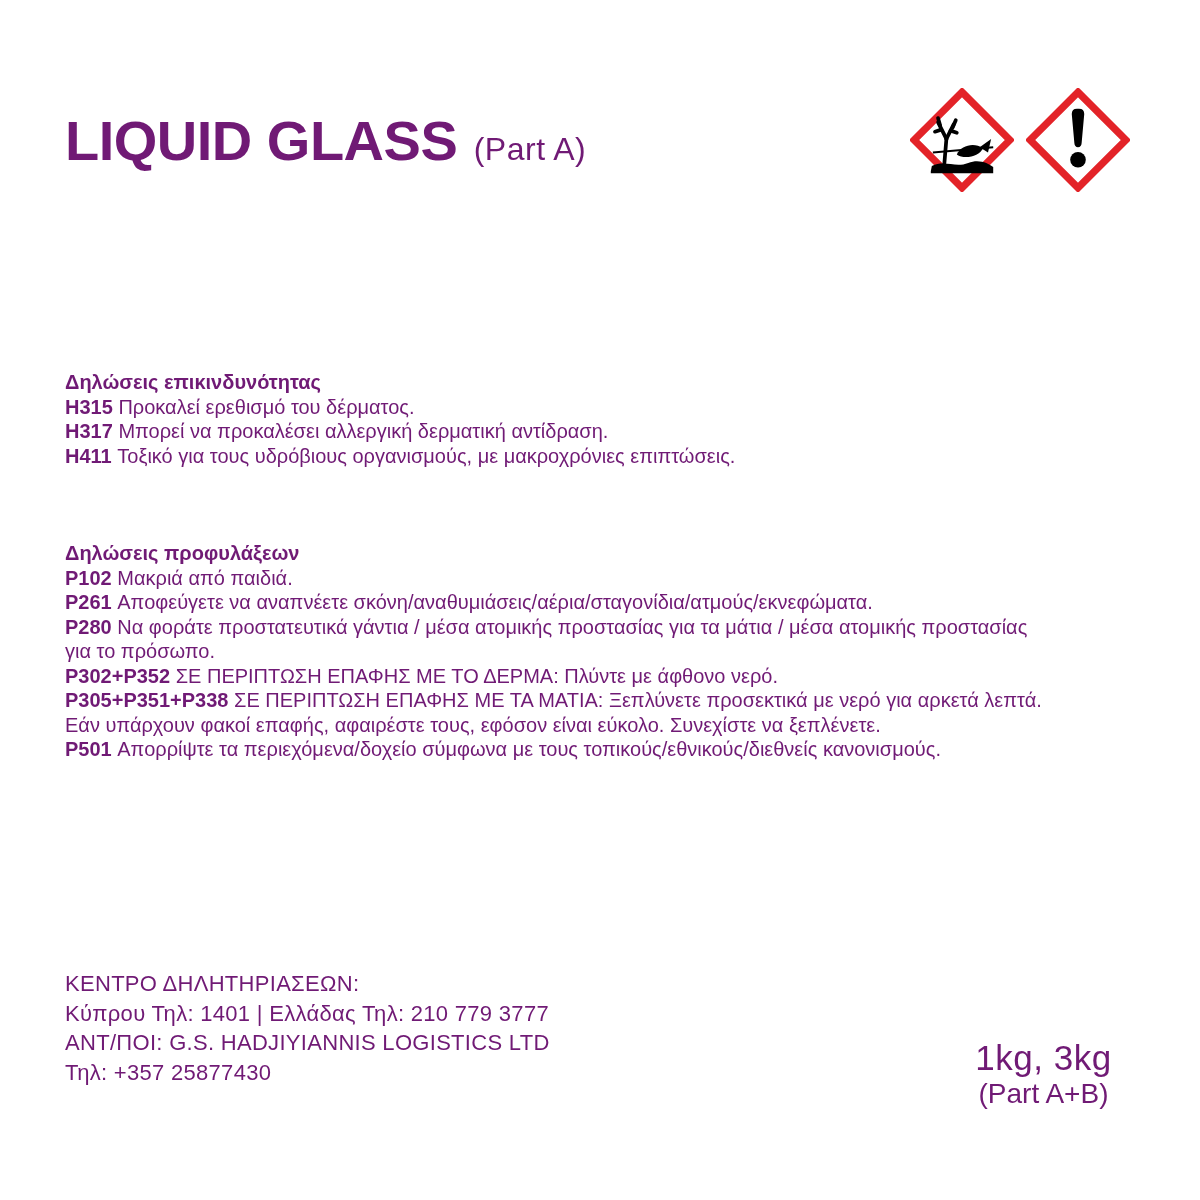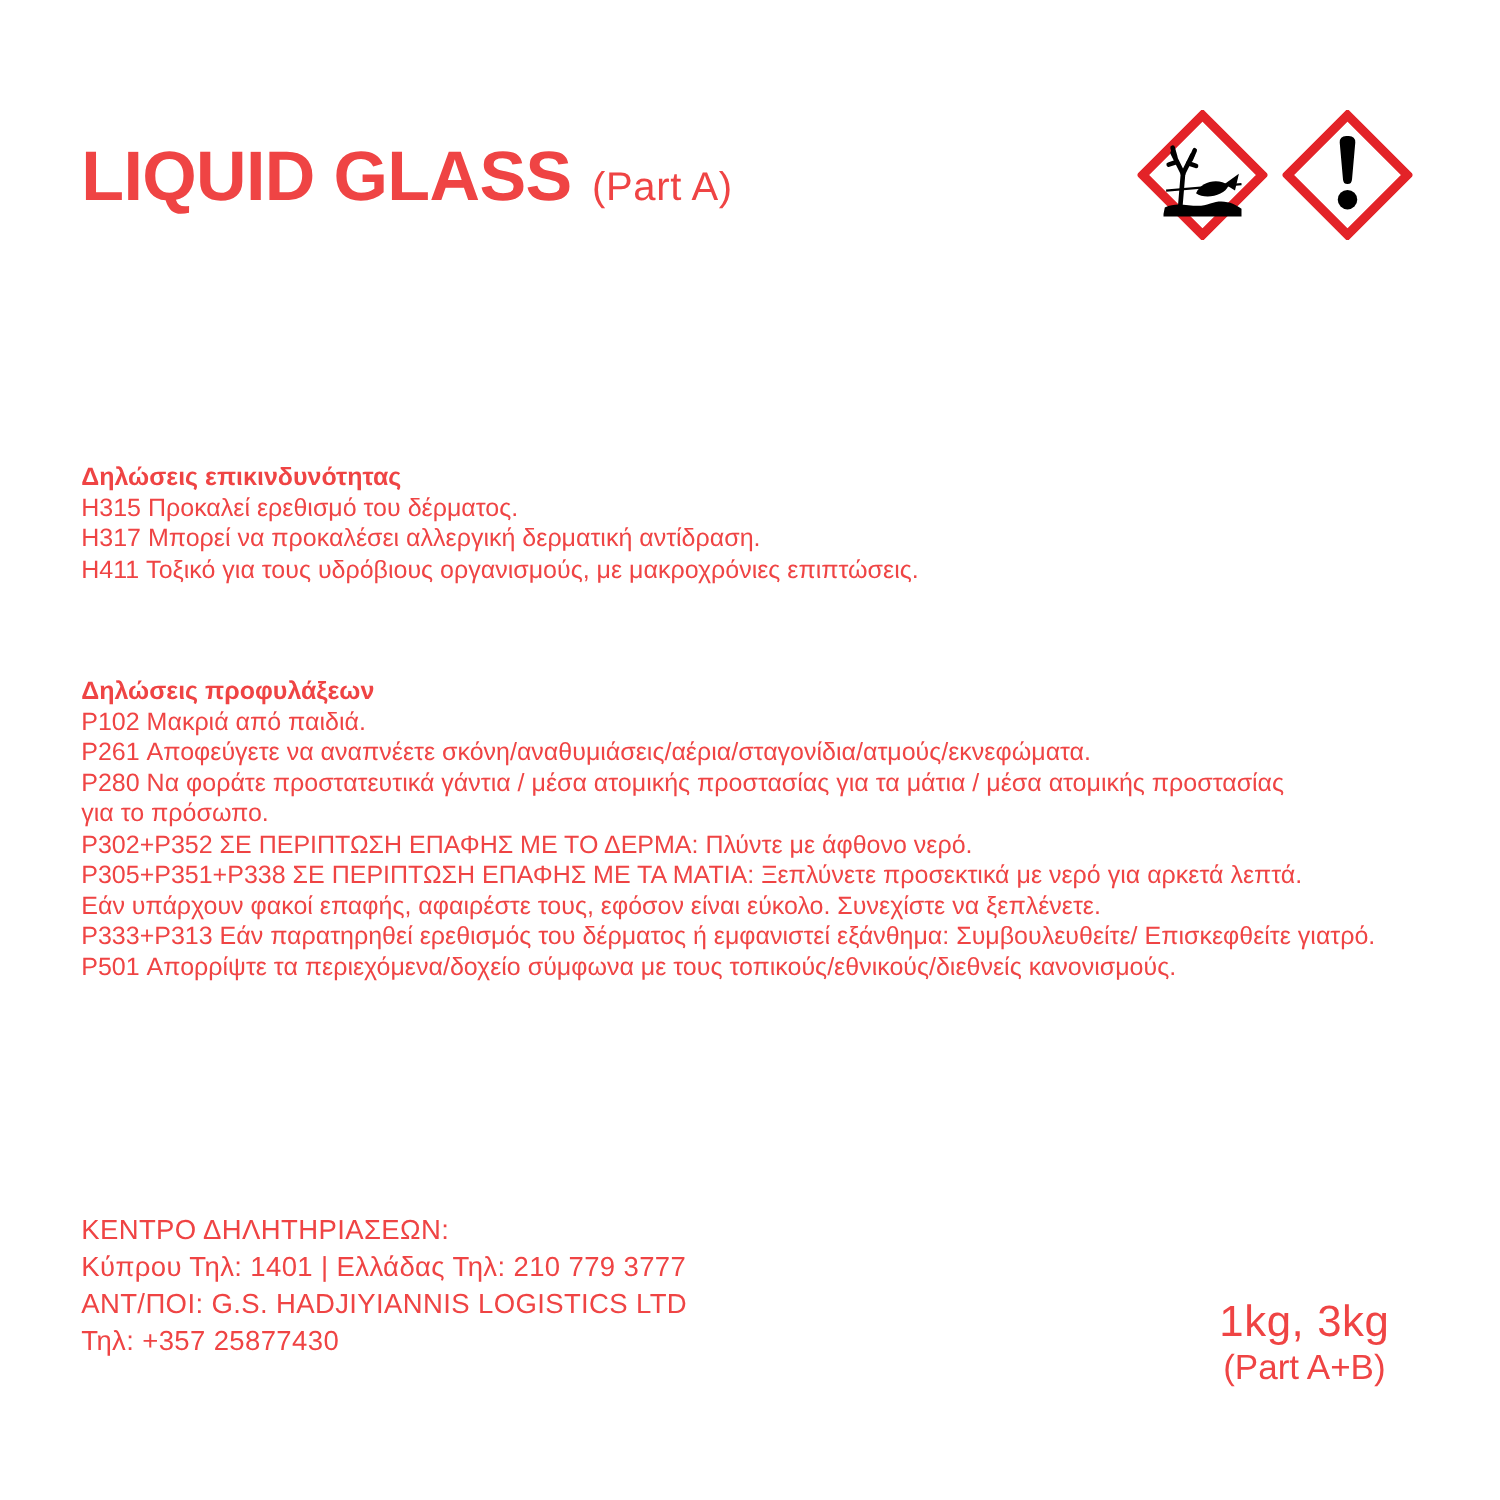--- a/index.html
+++ b/index.html
@@ -3,21 +3,21 @@
 <meta charset="utf-8">
 <style>
   * { margin: 0; padding: 0; box-sizing: border-box; }
   html, body { background: #ffffff; }
   .page {
     position: relative;
     width: 1200px;
     height: 1200px;
     background: #ffffff;
     font-family: "Liberation Sans", "DejaVu Sans", sans-serif;
-    color: #ef4444;
+    color: #701a75;
     overflow: hidden;
   }
 
   
   .title-block {
     position: absolute;
     left: 65px;
     top: 110px;
     white-space: nowrap;
   }
@@ -61,21 +61,21 @@
     font-size: 20px;
     font-weight: bold;
     line-height: 24.5px;
     margin-top: 39px;
   }
   .stmt {
     font-size: 20px;
     line-height: 24.5px;
     white-space: pre-wrap;
   }
-  .stmt b { font-weight: normal; }
+  .stmt b { font-weight: bold; }
 
   
   .footer-contact {
     position: absolute;
     left: 65px;
     top: 969px;
   }
   .footer-contact p {
     font-size: 22px;
     line-height: 29.5px;
@@ -145,21 +145,20 @@
 
   <div class="section precautions">
     <p class="section-heading">Δηλώσεις προφυλάξεων</p>
     <p class="stmt"><b>P102</b> <span>Μακριά από παιδιά.</span></p>
     <p class="stmt"><b>P261</b> <span>Αποφεύγετε να αναπνέετε σκόνη/αναθυμιάσεις/αέρια/σταγονίδια/ατμούς/εκνεφώματα.</span></p>
     <p class="stmt"><b>P280</b> <span>Να φοράτε προστατευτικά γάντια / μέσα ατομικής προστασίας για τα μάτια / μέσα ατομικής προστασίας
 για το πρόσωπο.</span></p>
     <p class="stmt"><b>P302+P352</b> <span>ΣΕ ΠΕΡΙΠΤΩΣΗ ΕΠΑΦΗΣ ΜΕ ΤΟ ΔΕΡΜΑ: Πλύντε με άφθονο νερό.</span></p>
     <p class="stmt"><b>P305+P351+P338</b> <span>ΣΕ ΠΕΡΙΠΤΩΣΗ ΕΠΑΦΗΣ ΜΕ ΤΑ ΜΑΤΙΑ: Ξεπλύνετε προσεκτικά με νερό για αρκετά λεπτά.
 Εάν υπάρχουν φακοί επαφής, αφαιρέστε τους, εφόσον είναι εύκολο. Συνεχίστε να ξεπλένετε.</span></p>
-    <p class="stmt"><b>P333+P313</b> <span>Εάν παρατηρηθεί ερεθισμός του δέρματος ή εμφανιστεί εξάνθημα: Συμβουλευθείτε/ Επισκεφθείτε γιατρό.</span></p>
     <p class="stmt"><b>P501</b> <span>Απορρίψτε τα περιεχόμενα/δοχείο σύμφωνα με τους τοπικούς/εθνικούς/διεθνείς κανονισμούς.</span></p>
   </div>
 
   <div class="footer-contact">
     <p>ΚΕΝΤΡΟ ΔΗΛΗΤΗΡΙΑΣΕΩΝ:</p>
     <p>Κύπρου Τηλ: 1401 | Ελλάδας Τηλ: 210 779 3777</p>
     <p>ΑΝΤ/ΠΟΙ: G.S. HADJIYIANNIS LOGISTICS LTD</p>
     <p>Τηλ: +357 25877430</p>
   </div>
 

